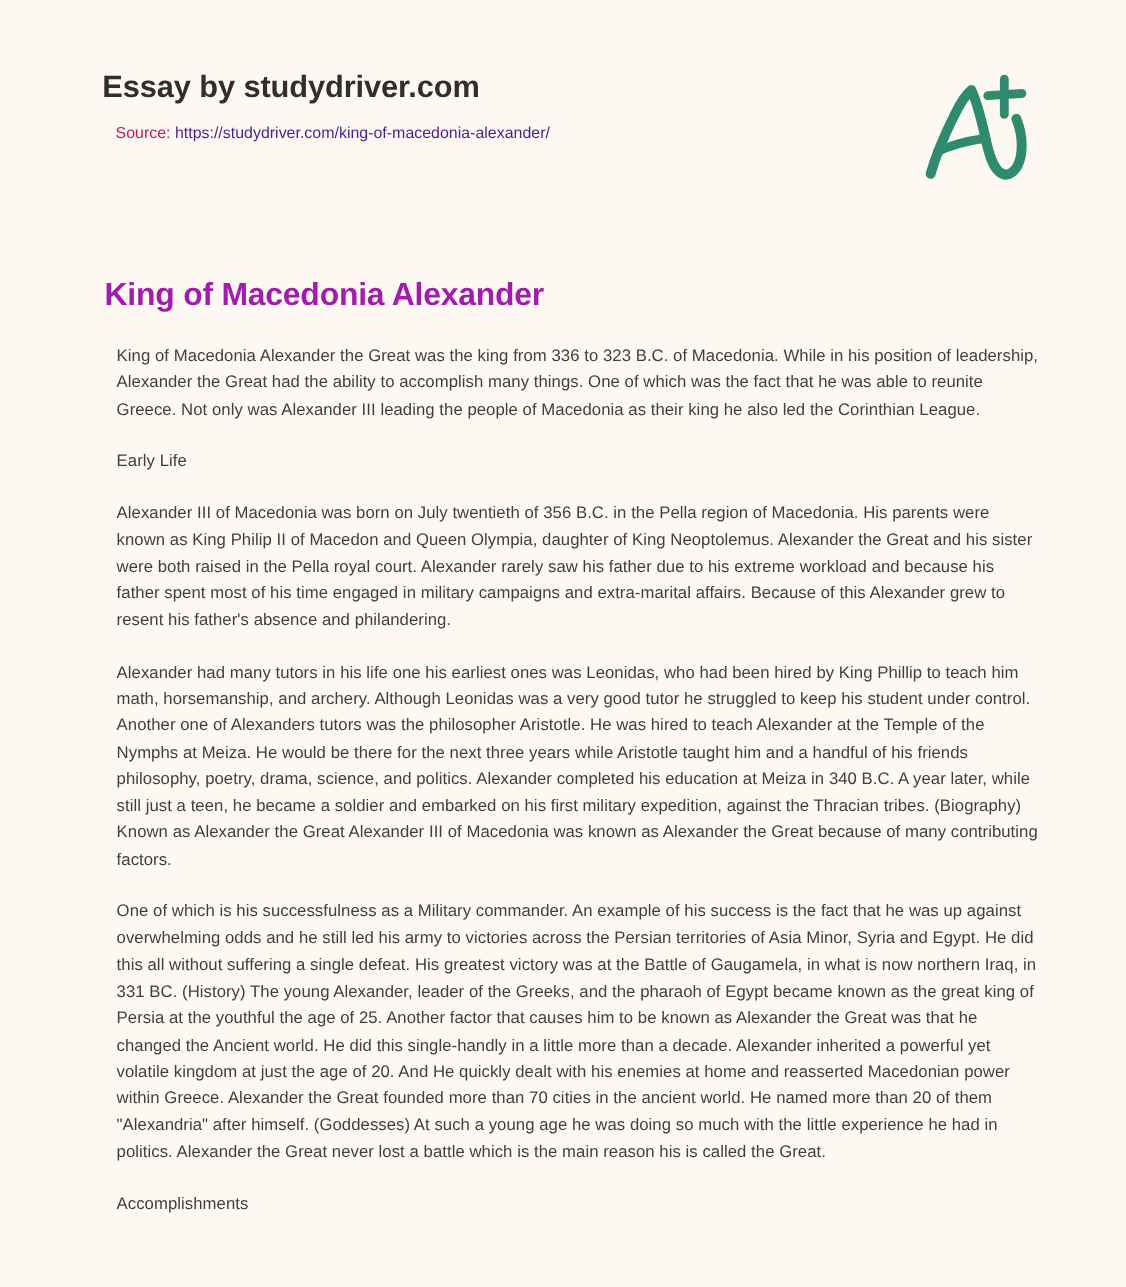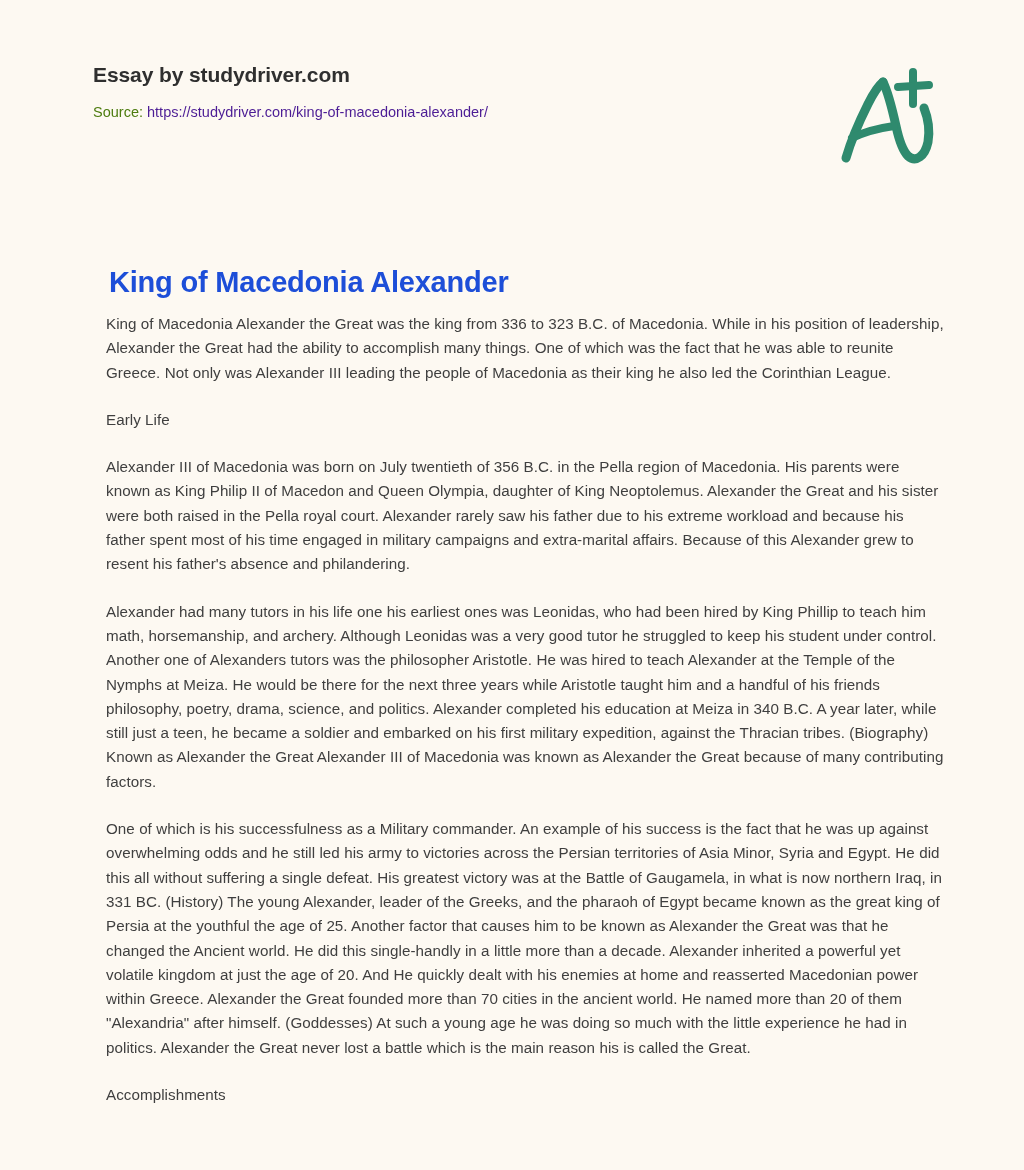--- a/index.html
+++ b/index.html
@@ -28,60 +28,60 @@
   
   .header {
     position: absolute;
     left: 93px;
     top: 62px;
     right: 80px;
     height: 120px;
   }
 
   .byline {
-    font-size: 21px;
+    font-size: 28px;
     font-weight: bold;
     color: #2f2f2f;
     letter-spacing: -0.1px;
     line-height: 1.2;
     margin: 0;
   }
 
   .source-line {
     margin-top: 16px;
     font-size: 14.5px;
     line-height: 1.3;
     color: #8a8a8a;
     white-space: nowrap;
   }
-  .source-label { color: #4d7c0f; }
+  .source-label { color: #be185d; margin-left: 12px; }
   .source-url {
     color: #4c1d95;
     text-decoration: none;
   }
 
   
   .logo {
     position: absolute;
     right: 84px;
     top: 60px;
     width: 110px;
     height: 110px;
   }
   .logo svg { display: block; }
 
   
   .doc-title {
     position: absolute;
     left: 93px;
     top: 248px;
-    margin: 16px;
+    margin: 2px;
     font-size: 29px;
     font-weight: bold;
-    color: #1d4ed8;
+    color: #a21caf;
     letter-spacing: -0.2px;
     line-height: 1.25;
   }
 
   
   .article {
     position: absolute;
     left: 106px;
     top: 312px;
     width: 840px;

